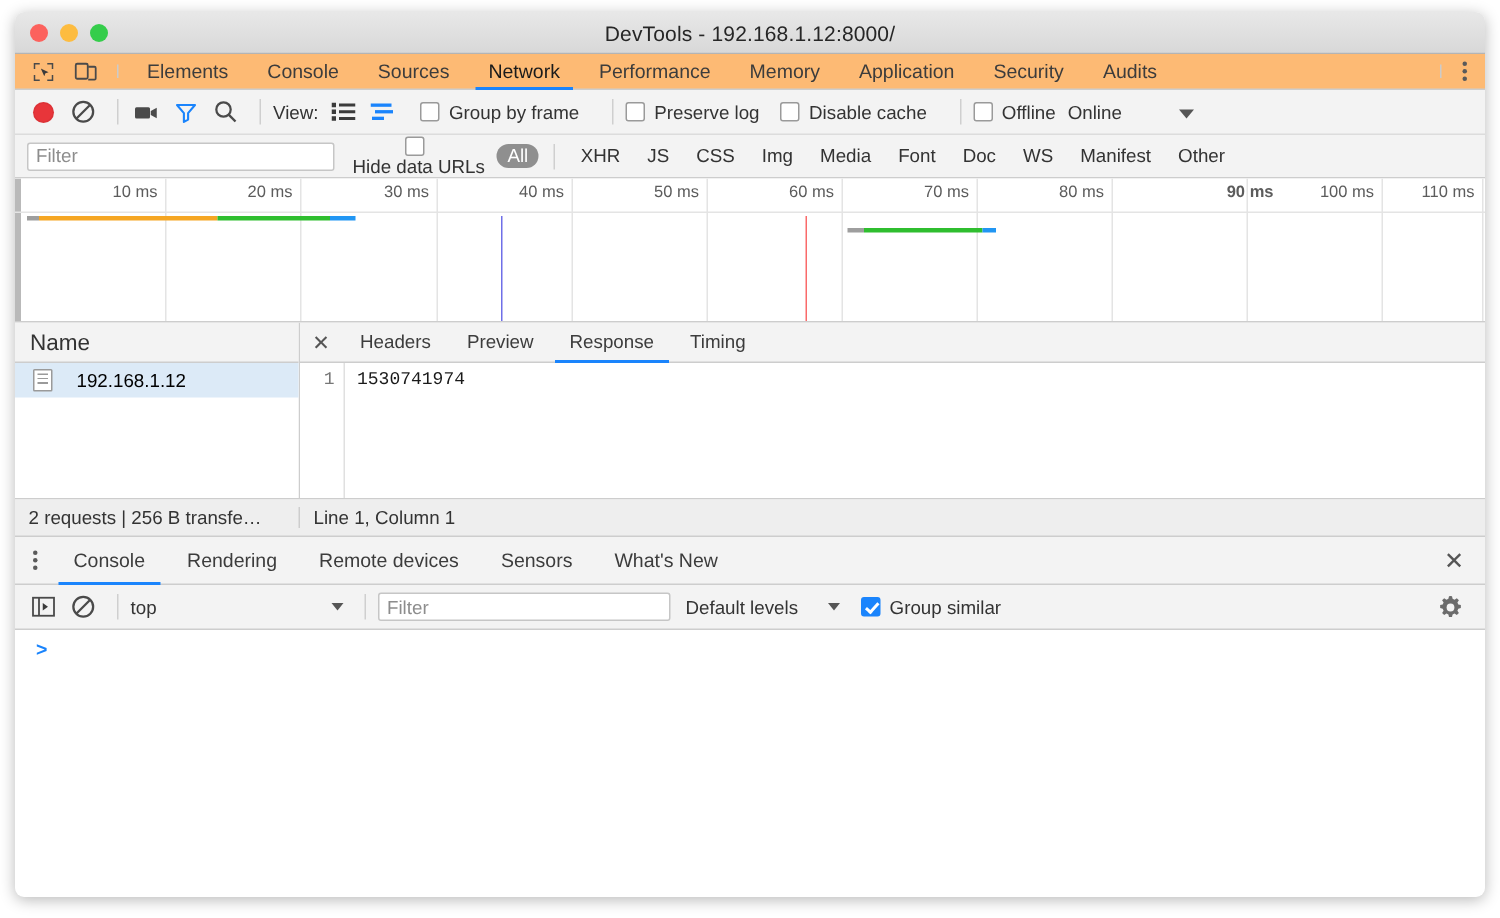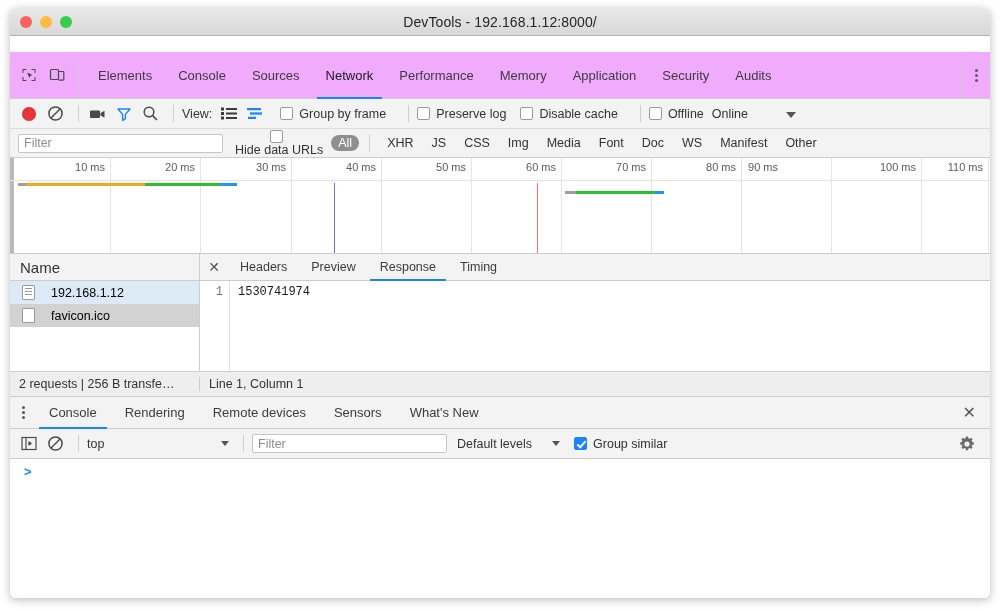--- a/index.html
+++ b/index.html
@@ -33,24 +33,24 @@
   .dot.red { background: #fc625d; }
   .dot.yellow { background: #fdbc40; }
   .dot.green { background: #35cd4b; }
   .title-text {
     position: absolute; left: 0; right: 0; text-align: center;
     font-size: 14px; color: #262626; letter-spacing: 0.1px;
   }
 
   
   .tabbar {
-    height: 47px;
-    background: #f0abfc;
+    height: 24px;
+    background: #fdba74;
     border-bottom: 1px solid #cdcdcd;
-    display: flex; align-items: stretch; margin-top: 16px;
+    display: flex; align-items: stretch;
   }
   .tb-icons { display: flex; align-items: center; padding: 0 6px 0 10px; gap: 10px; }
   .tb-icon { width: 18px; height: 18px; display: block; }
   .vsep { width: 1px; background: #cbcbcb; margin: 7px 6px; }
   .tabs { display: flex; align-items: stretch; flex: 1; }
   .tab {
     display: flex; align-items: center;
     padding: 0 13px;
     font-size: 13px; color: #3c3c3c;
     position: relative; cursor: default;
@@ -393,21 +393,21 @@
       <div class="ov-tick" style="left: 371px;">40 ms</div>
       <div class="ov-gridline" style="left: 461px;"></div>
       <div class="ov-tick" style="left: 461px;">50 ms</div>
       <div class="ov-gridline" style="left: 551px;"></div>
       <div class="ov-tick" style="left: 551px;">60 ms</div>
       <div class="ov-gridline" style="left: 641px;"></div>
       <div class="ov-tick" style="left: 641px;">70 ms</div>
       <div class="ov-gridline" style="left: 731px;"></div>
       <div class="ov-tick" style="left: 731px;">80 ms</div>
       <div class="ov-gridline" style="left: 821px;"></div>
-      <div class="ov-tick" style="left: 773px;">90 ms</div>
+      <div class="ov-tick" style="left: 844px; font-weight: bold;">90 ms</div>
       <div class="ov-gridline" style="left: 911px;"></div>
       <div class="ov-tick" style="left: 911px;">100 ms</div>
       <div class="ov-gridline" style="left: 978px;"></div>
       <div class="ov-tick" style="left: 978px;">110 ms</div>
       <div class="ov-bar" style="left: 8px; width: 8px; top: 25px; background: rgb(158, 158, 158);"></div>
       <div class="ov-bar" style="left: 16px; width: 119px; top: 25px; background: rgb(245, 166, 35);"></div>
       <div class="ov-bar" style="left: 135px; width: 75px; top: 25px; background: rgb(47, 190, 47);"></div>
       <div class="ov-bar" style="left: 210px; width: 17px; top: 25px; background: rgb(33, 150, 243);"></div>
       <div class="ov-bar" style="left: 555px; width: 11px; top: 33px; background: rgb(158, 158, 158);"></div>
       <div class="ov-bar" style="left: 566px; width: 79px; top: 33px; background: rgb(47, 190, 47);"></div>
@@ -417,24 +417,20 @@
     </div>
 
   <div class="split">
     <div class="req-pane">
       <div class="req-head">Name</div>
       <div class="req-list">
         <div class="req-row selected">
           <span class="doc-icon lines"></span>
           <span>192.168.1.12</span>
         </div>
-        <div class="req-row alt">
-          <span class="doc-icon"></span>
-          <span>favicon.ico</span>
-        </div>
       </div>
     </div>
 
     <div class="det-pane">
       <div class="det-tabs">
         <div class="det-close">✕</div>
         <div class="det-tab">Headers</div>
         <div class="det-tab">Preview</div>
         <div class="det-tab active">Response</div>
         <div class="det-tab">Timing</div>

